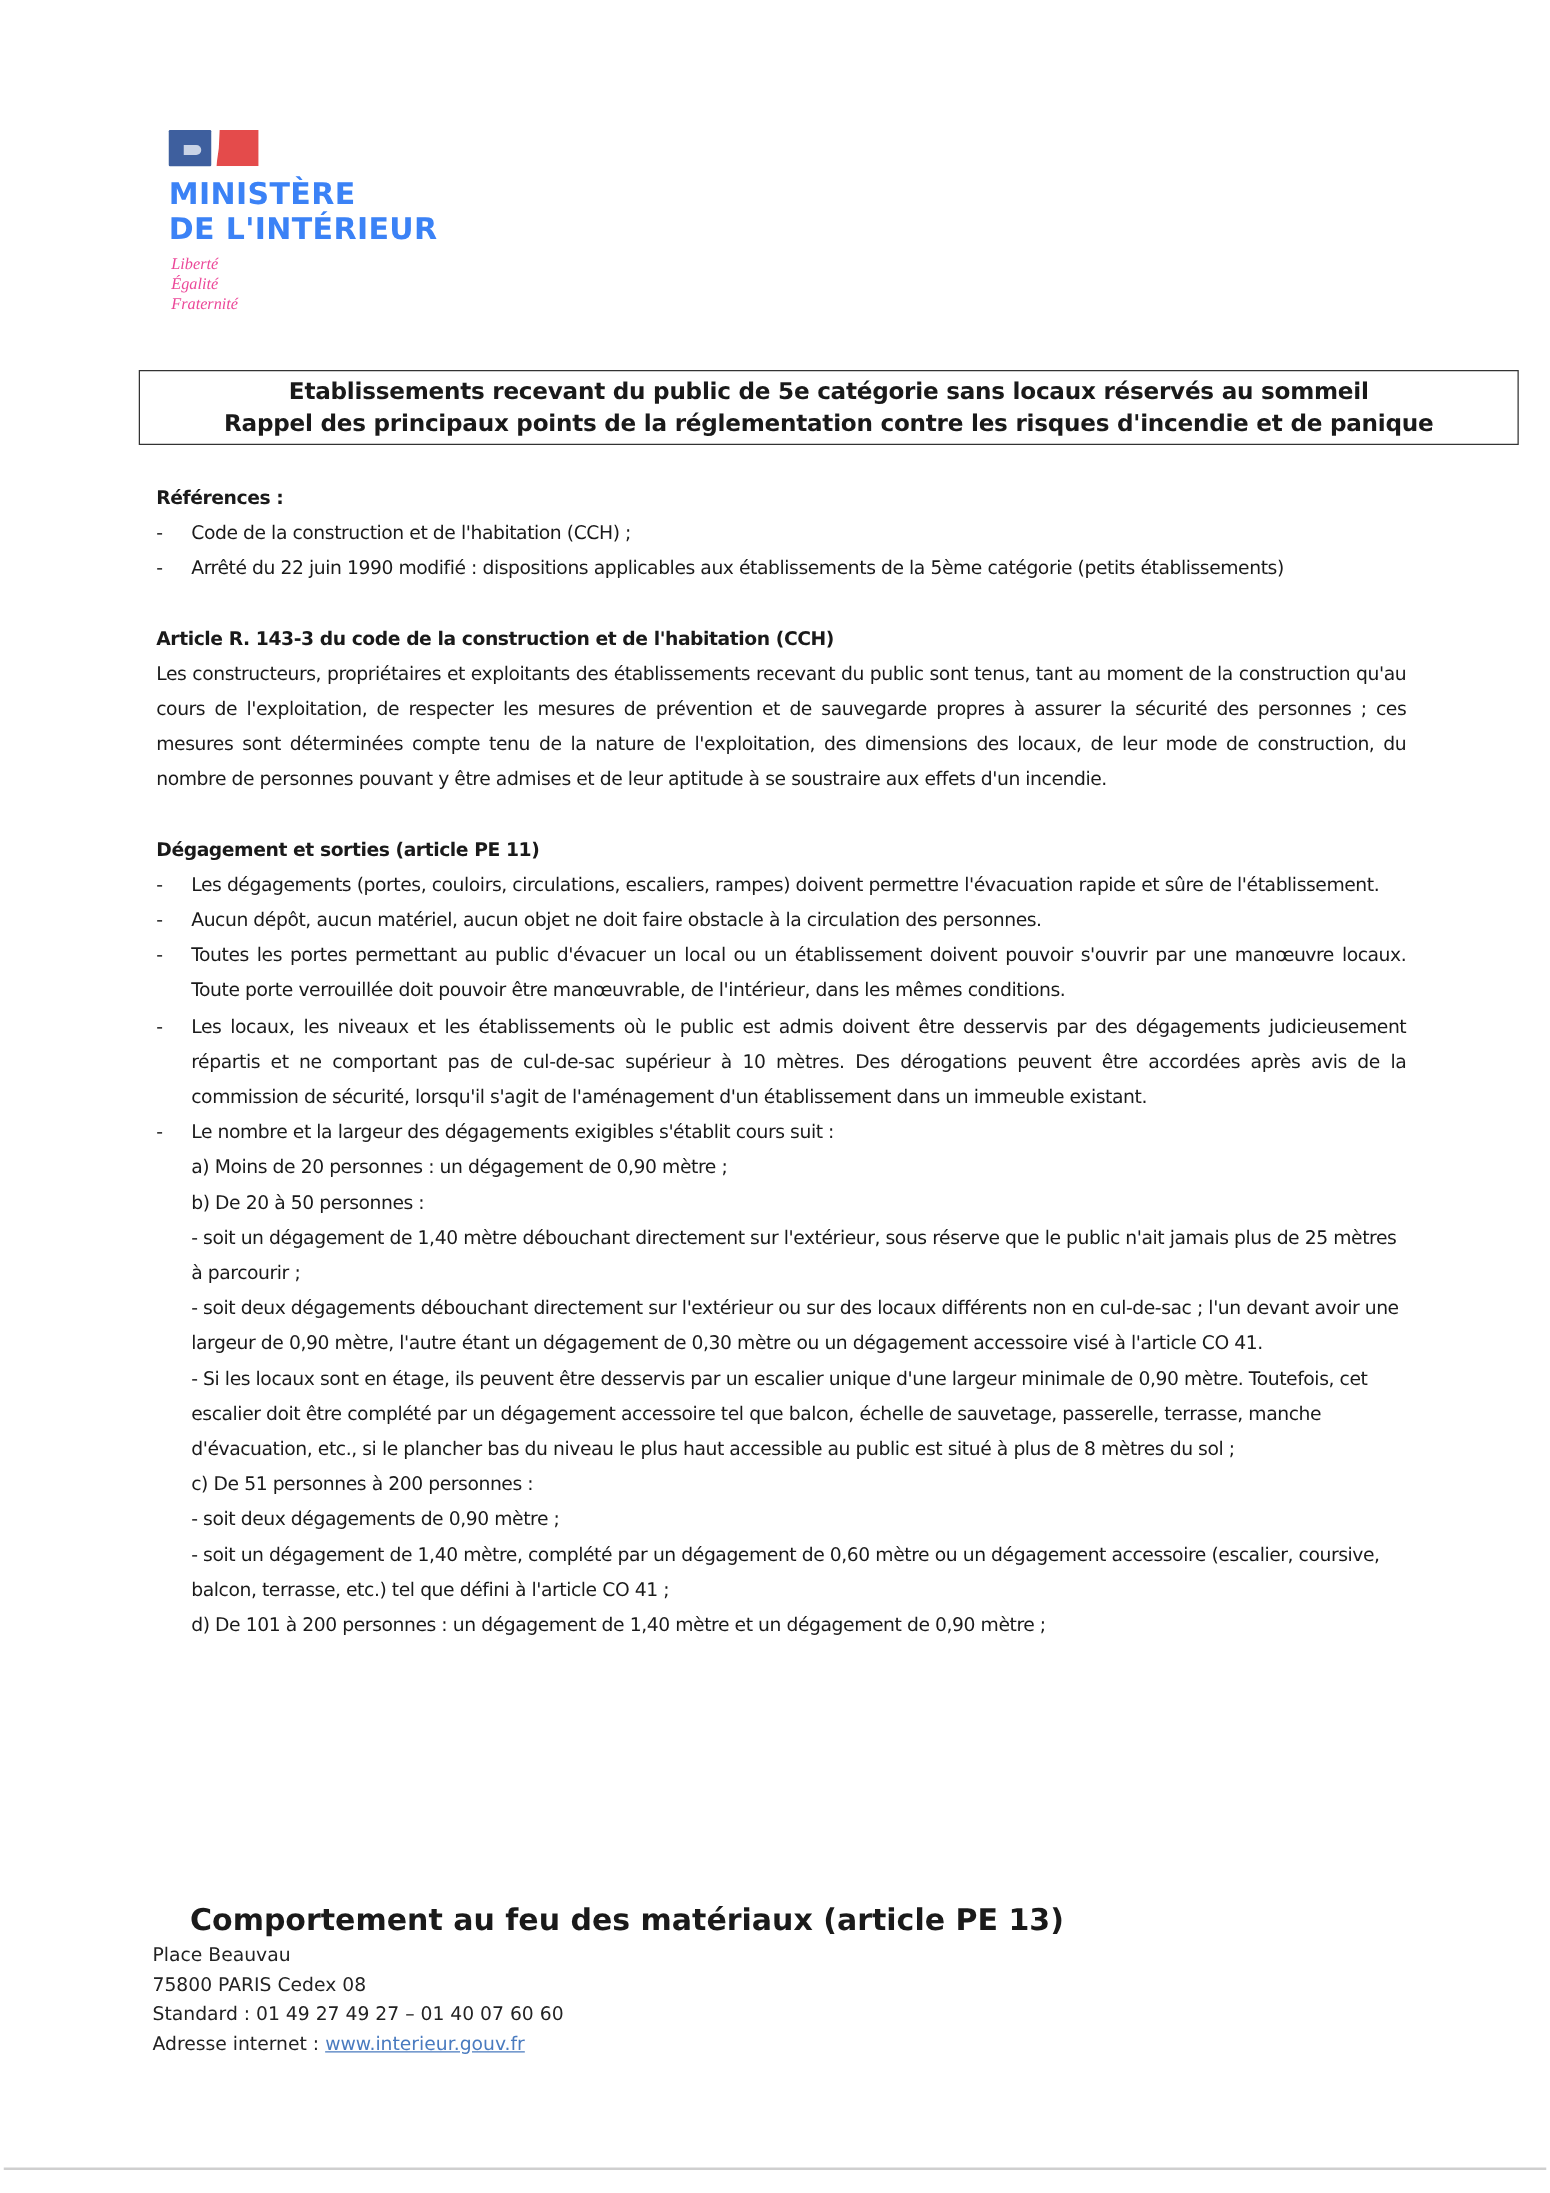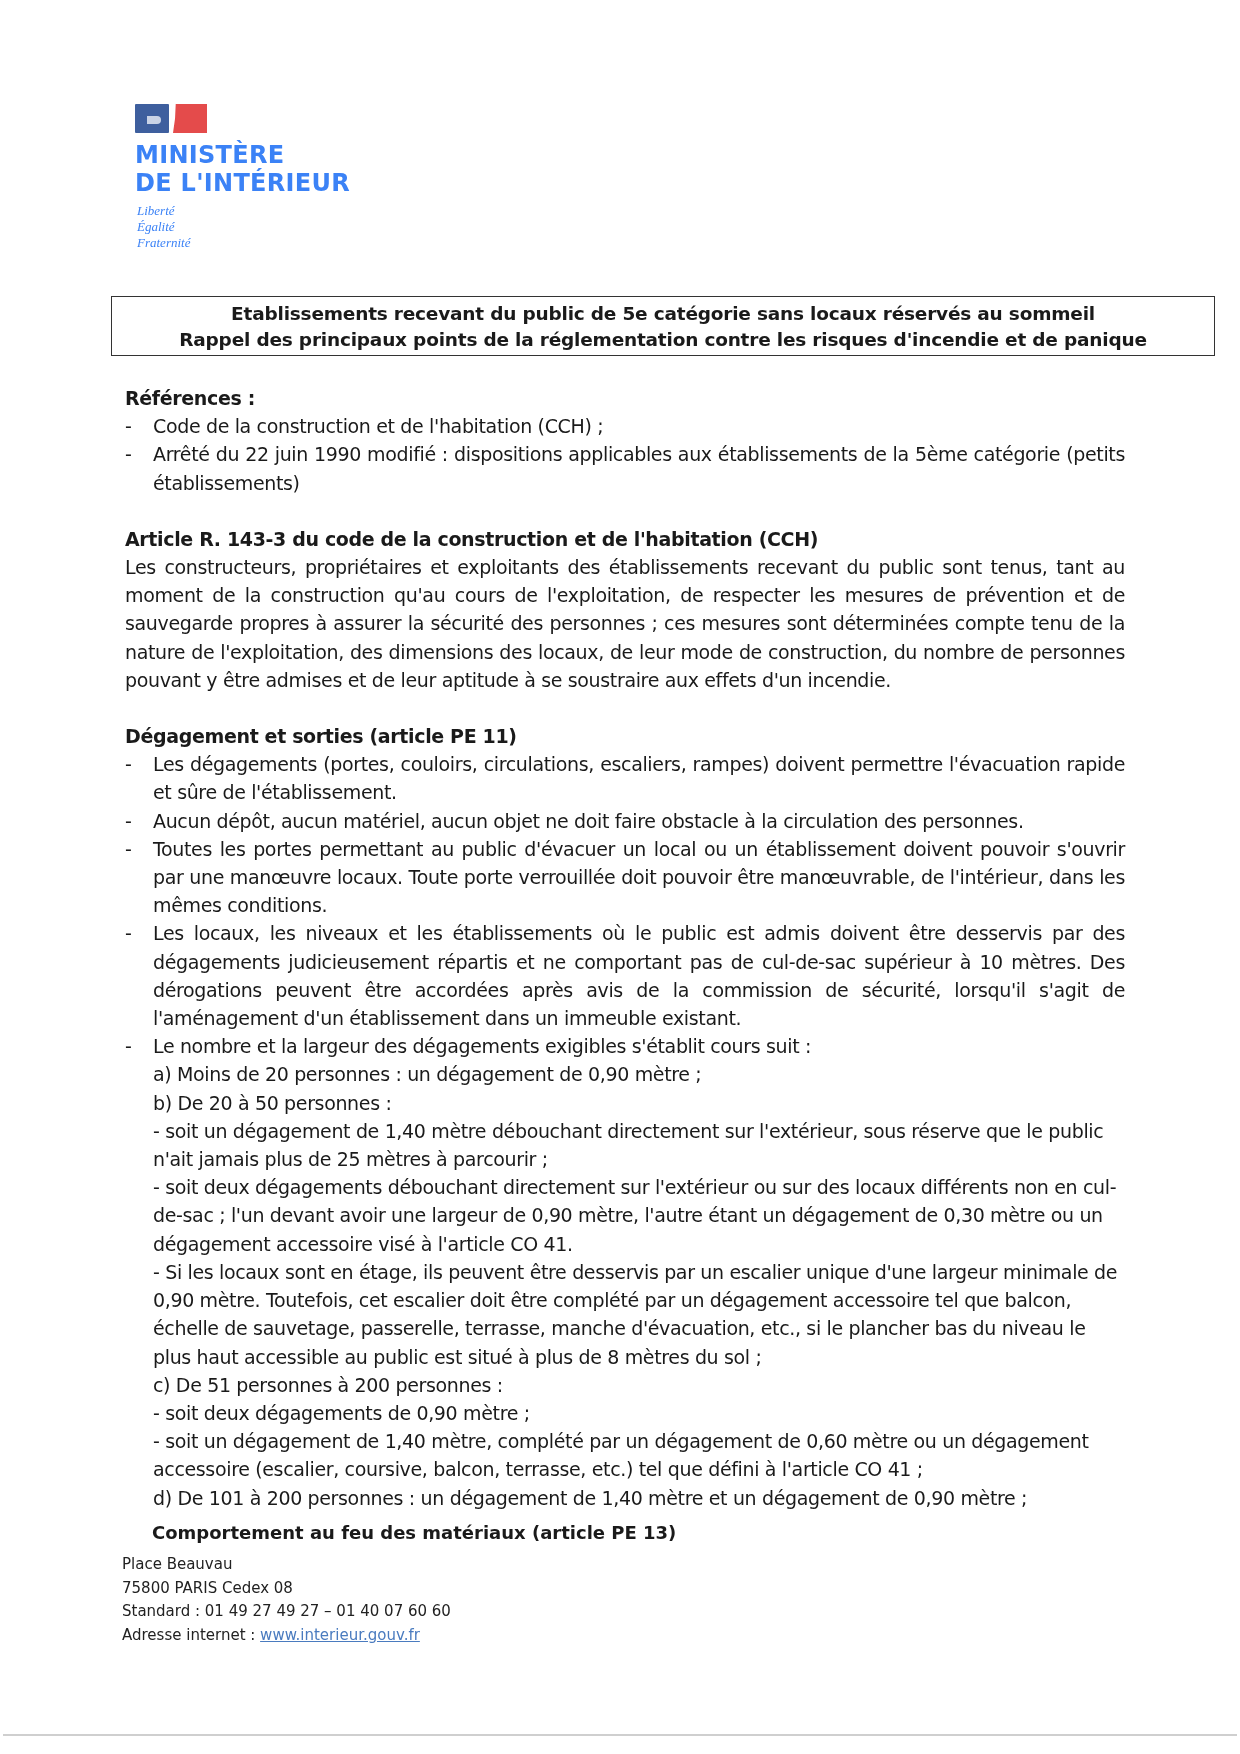--- a/index.html
+++ b/index.html
@@ -10,40 +10,40 @@
     }
     .logo { position: absolute; left: 135px; top: 104px; }
     .flag { display: flex; gap: 4px; height: 29px; margin-left: 0px; }
     .flag .blue { width: 34px; height: 29px; background: #3e5f9e; position: relative; border-radius: 1px; }
     .flag .blue::after { content: ""; position: absolute; left: 12px; top: 12px; width: 14px; height: 8px; background: #c9d3e6; border-radius: 0 6px 6px 0; }
     .flag .red { width: 34px; height: 29px; background: #e44b4b; clip-path: polygon(8% 0, 100% 0, 100% 100%, 0 100%, 6% 50%); }
     .ministry-name {
       margin-top: 8px; font-family: "DejaVu Sans", sans-serif; font-weight: bold;
       font-size: 24px; line-height: 28px; letter-spacing: 0.3px; color: #3b82f6;
     }
-    .motto { margin-top: 6px; margin-left: 2px; font-family: "Liberation Serif", serif; font-style: italic; font-size: 13px; line-height: 16px; color: #3b82f6; }
+    .motto { margin-top: 6px; margin-left: 2px; font-family: "Liberation Serif", serif; font-style: italic; font-size: 13px; line-height: 16px; color: #ec4899; }
     .title-box {
       position: absolute; left: 111px; top: 296px; width: 1104px; height: 60px;
       border: 1.5px solid #333; box-sizing: border-box;
       text-align: center; font-weight: bold; font-size: 18.5px; line-height: 26px;
       padding-top: 4px; font-family: "DejaVu Sans", sans-serif; letter-spacing: -0.2px;
     }
     .content {
       position: absolute; left: 125px; top: 384px; width: 1000px;
-      font-size: 19px; line-height: 28.2px; font-family: "DejaVu Sans", sans-serif; letter-spacing: -0.35px;
+      font-size: 15px; line-height: 28.2px; font-family: "DejaVu Sans", sans-serif; letter-spacing: -0.35px;
     }
     .h { font-weight: bold; margin: 0; }
     p { margin: 0; }
     .justify { text-align: justify; }
     ul.dash { list-style: none; margin: 0; padding: 0; }
     ul.dash li { position: relative; padding-left: 28px; text-align: justify; }
     ul.dash li::before { content: "-"; position: absolute; left: 0; top: 0; }
     .gap { height: 28px; }
     .sub { padding-left: 28px; }
-    .section-fire { position: absolute; left: 152px; top: 1522px; font-weight: bold; font-size: 18px; font-family: "DejaVu Sans", sans-serif; text-align: right; }
+    .section-fire { position: absolute; left: 152px; top: 1522px; font-weight: bold; font-size: 24px; font-family: "DejaVu Sans", sans-serif; text-align: right; }
     .footer { position: absolute; left: 122px; top: 1553px; font-size: 15px; line-height: 23.5px; font-family: "DejaVu Sans", sans-serif; color: #222; }
     .footer a { color: #4a7bbf; text-decoration: underline; }
     .bottom-rule { position: absolute; left: 3px; top: 1734px; width: 1234px; height: 2px; background: #cfcfcf; }
   </style>
 </head>
 <body>
 
 <div class="logo">
   <div class="flag">
     <div class="blue"></div>

